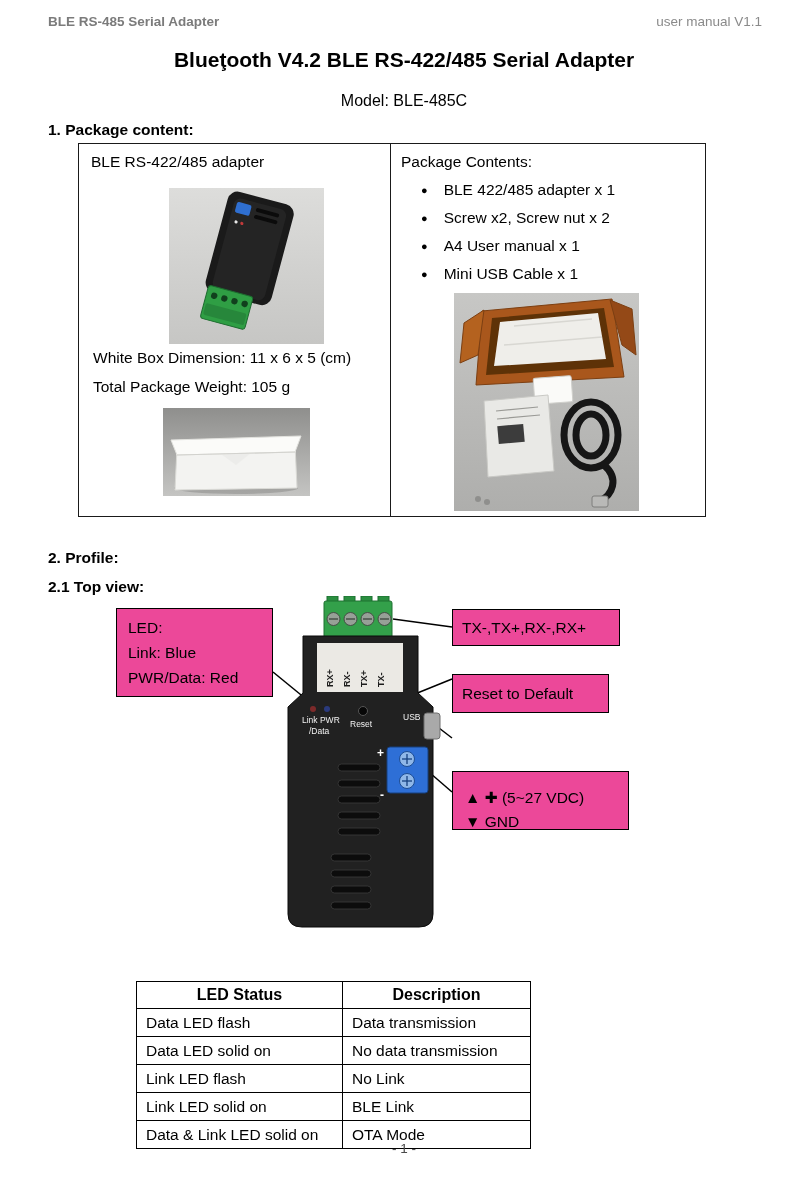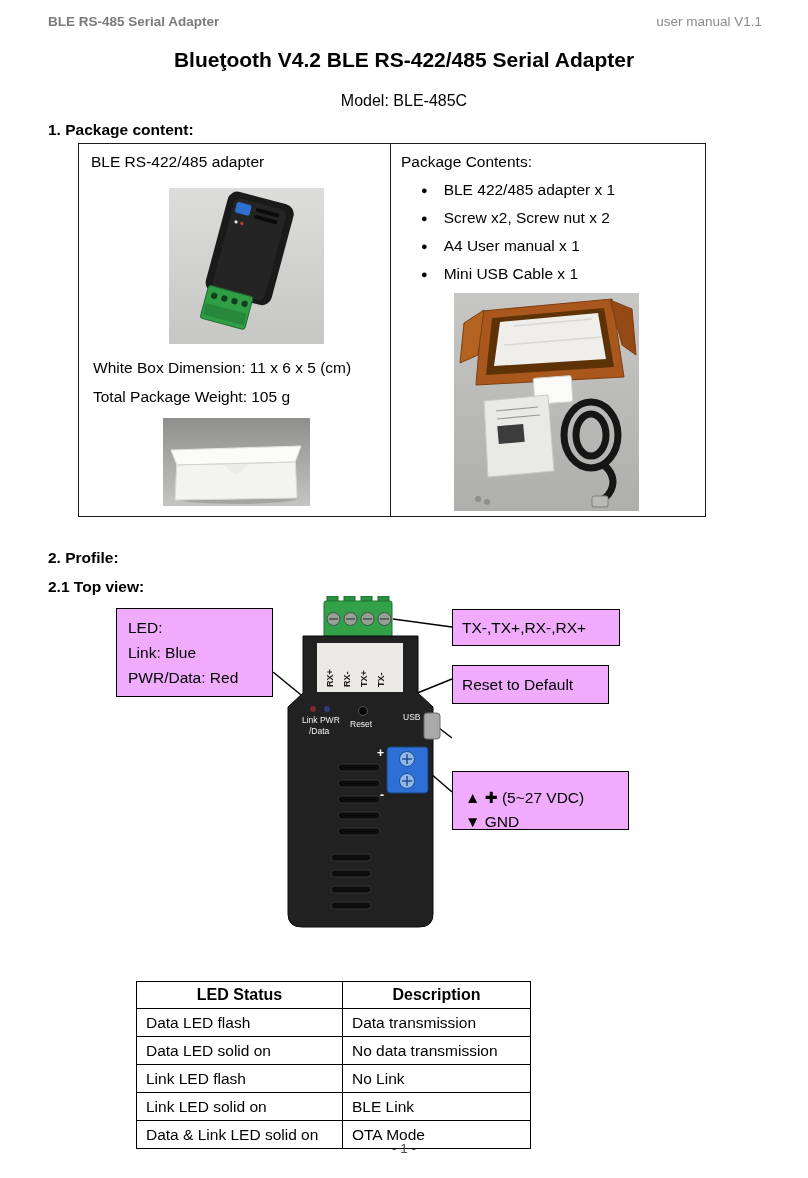--- a/index.html
+++ b/index.html
@@ -21,30 +21,30 @@
   .pkg { position:absolute; top:143px; left:78px; width:628px; height:374px;
          border:1.5px solid #1a1a1a; display:flex; }
   .pkg-left  { width:312px; border-right:1.5px solid #1a1a1a; padding:8px 12px; }
   .pkg-right { flex:1; padding:8px 10px; }
   .cell-title { font-size:15.5px; line-height:19px; }
   .photo { display:block; }
   .photo-adapter { margin:17px 0 0 78px; }
   .photo-box     { margin:12px 0 0 72px; }
   .photo-package { margin:10px 0 0 53px; }
   .dim-text { font-size:15.5px; line-height:19px; margin:10px 0 0 2px; }
-  .dim-text.first { margin-top:14px; }
+  .dim-text.first { margin-top:4px; }
   .pkg-item { display:flex; align-items:center; margin:10px 0 0 20px; height:18px; font-size:15.5px; }
   .bullet { font-size:11px; margin-right:16px; line-height:18px; }
 
   .diagram { position:absolute; top:596px; left:0; width:808px; height:352px; }
   .device-svg { position:absolute; top:0; left:0; }
-  .callout { position:absolute; border:1.6px solid #000; background:#f0abfc; font-size:15.5px; }
+  .callout { position:absolute; border:1.6px solid #000; background:#ec4899; font-size:15.5px; }
   .co-led   { left:116px; top:12px; width:157px; padding:6px 0 6px 11px; line-height:25px; }
   .co-tx    { left:452px; top:13px;  width:168px; height:37px; display:flex; align-items:center; padding-left:9px; }
-  .co-reset { left:452px; top:69px;  width:157px; height:39px; display:flex; align-items:center; padding-left:9px; }
+  .co-reset { left:452px; top:78px;  width:157px; height:39px; display:flex; align-items:center; padding-left:9px; }
   .co-usb   { left:452px; top:123px; width:170px; height:39px; display:flex; align-items:center; padding-left:9px; }
   .co-power { left:452px; top:175px; width:177px; height:59px; padding:14px 0 0 12px; line-height:24px; }
 
   .led-table { position:absolute; top:959px; left:136px; border-collapse:collapse;margin-top:22px; }
   .led-table th, .led-table td { border:1.6px solid #000; }
   .led-table th { font-size:16px; font-weight:bold; text-align:center; padding:4px 0; }
   .led-table th.c1 { width:206px; }
   .led-table th.c2 { width:188px; }
   .led-table td { font-size:15.5px; padding:4px 9px; line-height:19px; }
 

